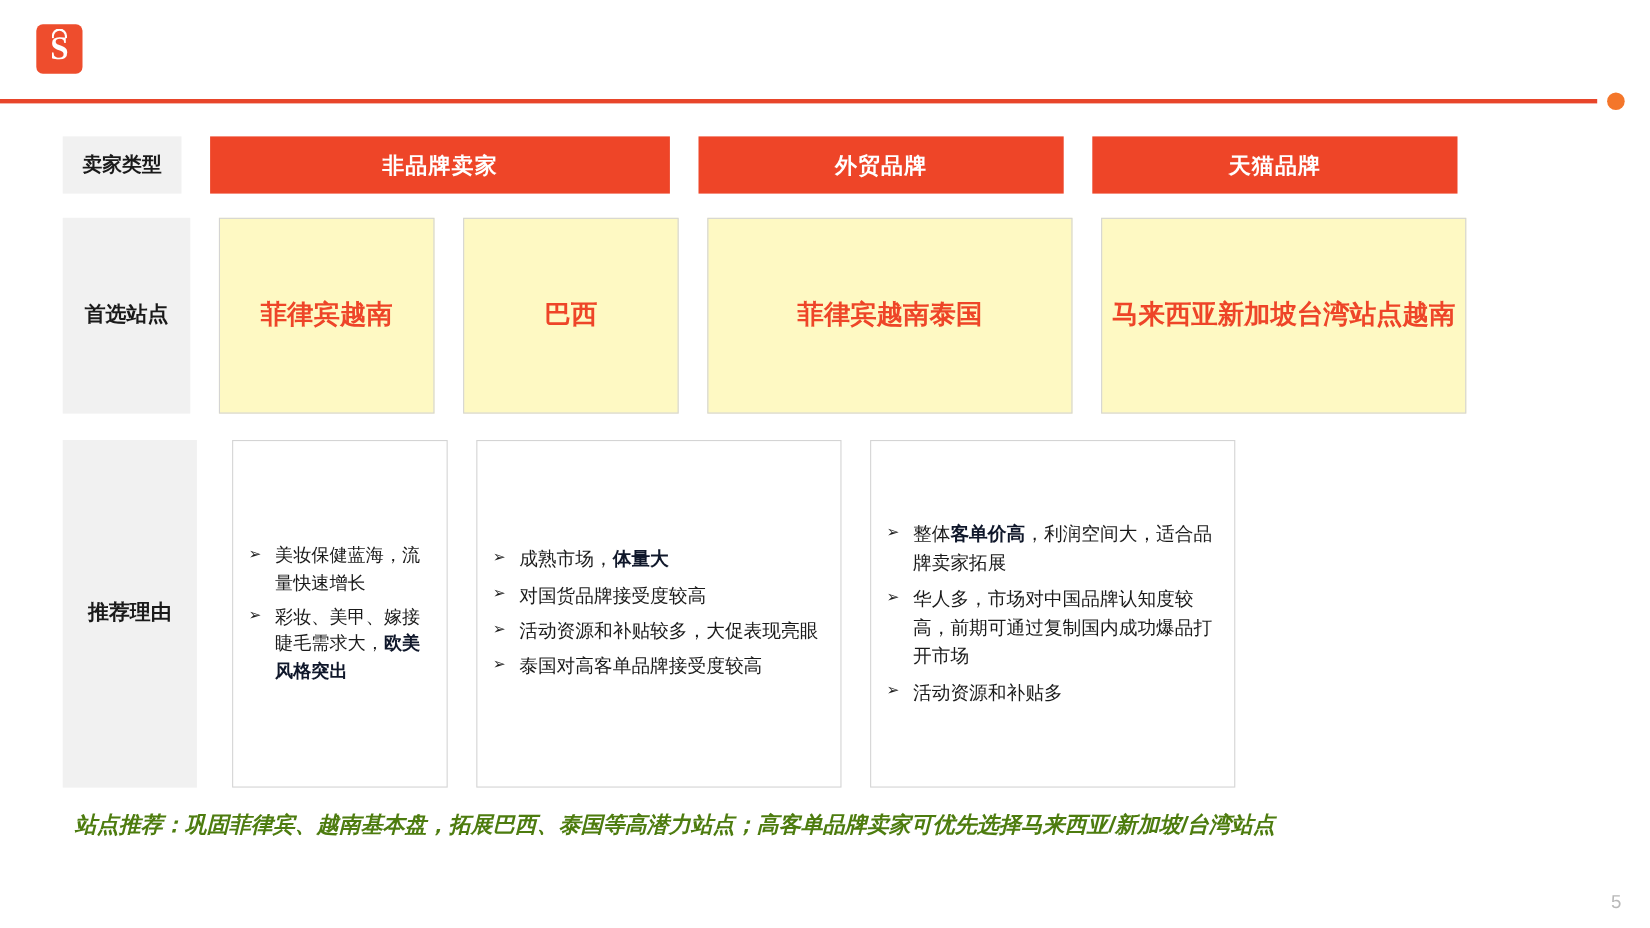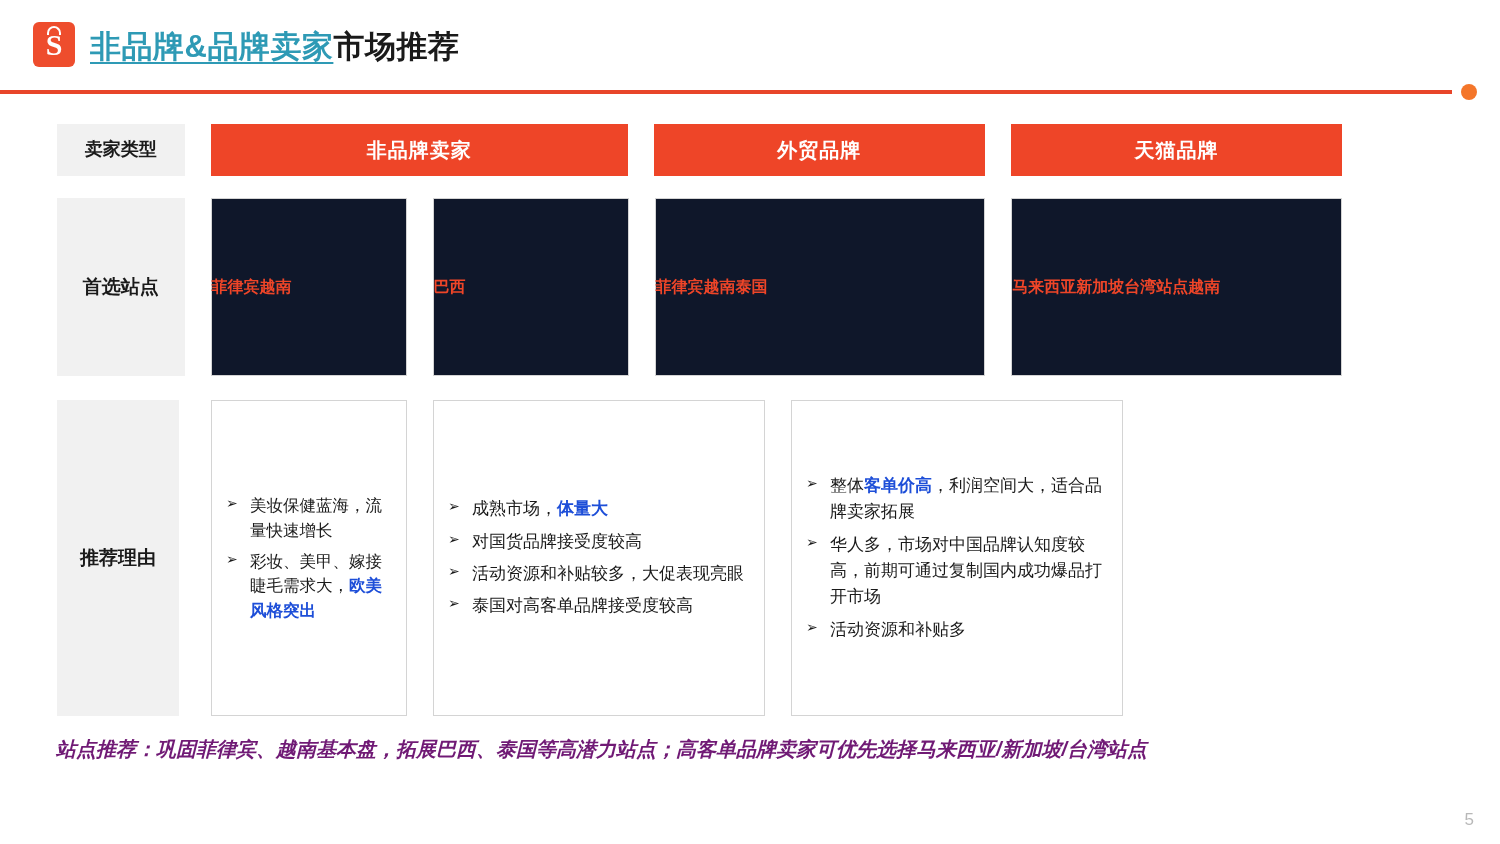--- a/index.html
+++ b/index.html
@@ -86,21 +86,21 @@
     width: 1285px;
   }
   .row {
     display: flex;
     gap: 26px;
   }
 
   
   .row-head { height: 52px; margin-bottom: 0; }
   .cell-label-head {
-    width: 128px;
+    width: 108px;
     background: #f1f1f1;
     display: flex; align-items: center; justify-content: center;
     font-size: 18px; font-weight: bold; color: #1a1a1a;
     line-height: 1.3; 
   }
   .head-bar {
     background: #ee4528;
     color: #ffffff;
     font-size: 20px;
     font-weight: bold;
@@ -111,41 +111,41 @@
   .w-foreign  { width: 332px; }
   .w-tmall    { width: 332px; }
 
   
   .gap-22 { height: 22px; }
   .gap-24 { height: 24px; }
 
   
   .row-site { height: 178px; }
   .cell-label {
-    width: 128px;
+    width: 116px;
     background: #f1f1f1;
     display: flex; align-items: center; justify-content: center;
     font-size: 19px; font-weight: bold; color: #1a1a1a;
     line-height: 1.45; text-align: center;
   }
   .site-group {
     display: flex;
     gap: 26px;
   }
   .site-box {
     border: 1px solid #d4d4d4;
-    background: #0f172a;
+    background: #fef9c3;
     display: flex;
     align-items: center;
-    justify-content: flex-start;
+    justify-content: center;
     text-align: center;
     color: #ee4528;
     font-weight: bold;
     line-height: 1.45;
-    font-size: 16px;
+    font-size: 24px;
   }
   .site-ph   { width: 196px; }
   .site-br   { width: 196px; }
   .site-fore { width: 332px; }
   .site-tm   { width: 332px; }
 
   
   .row-reason { height: 316px; }
   .cell-label-reason {
     width: 122px;
@@ -178,51 +178,48 @@
     color: #1a1a1a;
   }
   ul.bullets li::before {
     content: "\27A2";
     position: absolute;
     left: 0; top: 0;
     color: #1a1a1a;
     font-size: 14px;
   }
   .reason-box.wide ul.bullets li { font-size: 17px; line-height: 1.55; }
-  .hl { color: #1d4ed8; font-weight: bold; }
+  .hl { color: #0f172a; font-weight: bold; }
 
   
   .note {
     position: absolute;
-    left: 56px; top: 736px;
+    left: 68px; top: 736px;
     font-size: 20px;
     font-weight: bold;
     font-style: italic;
-    color: #701a75;
+    color: #4d7c0f;
     white-space: nowrap;
   }
   .page-num {
     position: absolute;
     right: 26px; bottom: 14px;
     color: #b8b8b8;
     font-size: 17px;
   }
 </style>
 </head>
 <body>
 
 <div class="slide">
 
   <div class="header">
     <div class="logo">
       <div class="logo-handle"></div>
       <div class="logo-glyph">S</div>
-    </div>
-    <div class="title">
-      <span class="accent">非品牌&amp;品牌卖家</span><span>市场推荐</span>
     </div>
     <div class="rule"></div>
     <div class="rule-dot"></div>
   </div>
 
   <div class="table">
 
     <div class="row row-head">
       <div class="cell-label-head">
           <span>卖家类</span>

